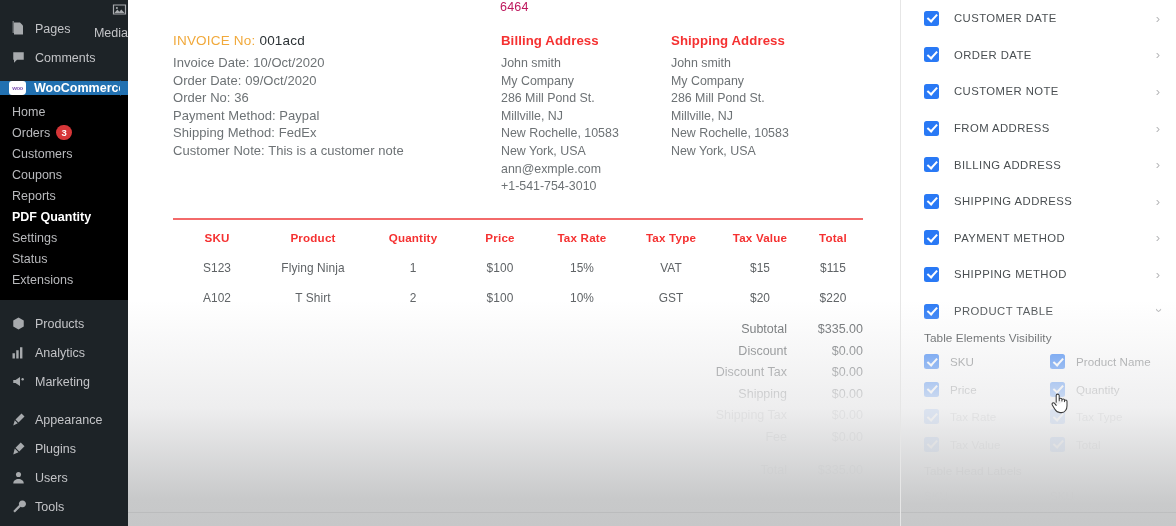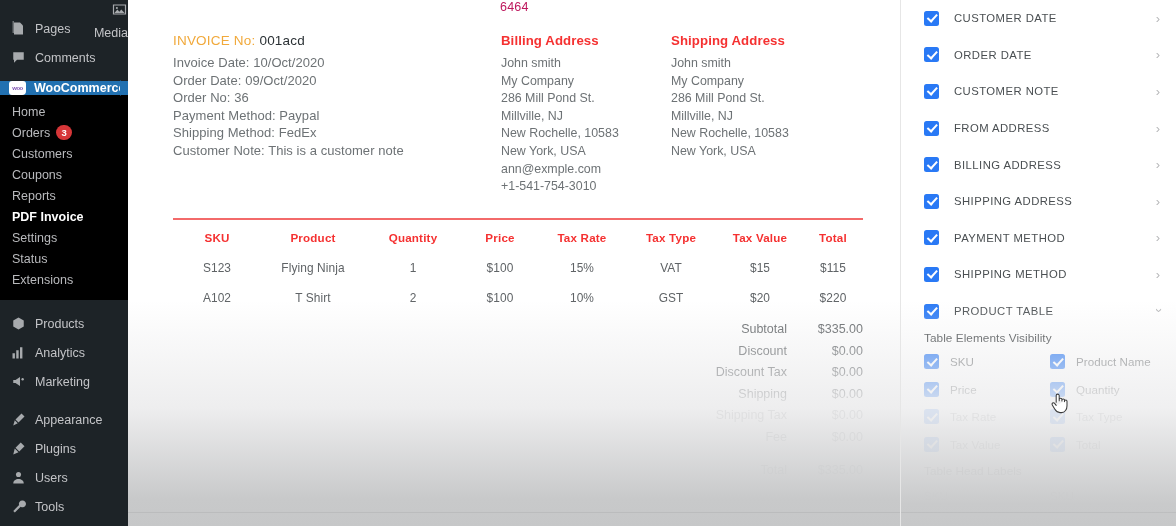--- a/index.html
+++ b/index.html
@@ -364,21 +364,21 @@
       <div class="wp-subitem">
         <span>Customers</span>
       </div>
       <div class="wp-subitem">
         <span>Coupons</span>
       </div>
       <div class="wp-subitem">
         <span>Reports</span>
       </div>
       <div class="wp-subitem active">
-        <span>PDF Invoice</span>
+        <span>PDF Quantity</span>
       </div>
       <div class="wp-subitem">
         <span>Settings</span>
       </div>
       <div class="wp-subitem">
         <span>Status</span>
       </div>
       <div class="wp-subitem">
         <span>Extensions</span>
       </div>

